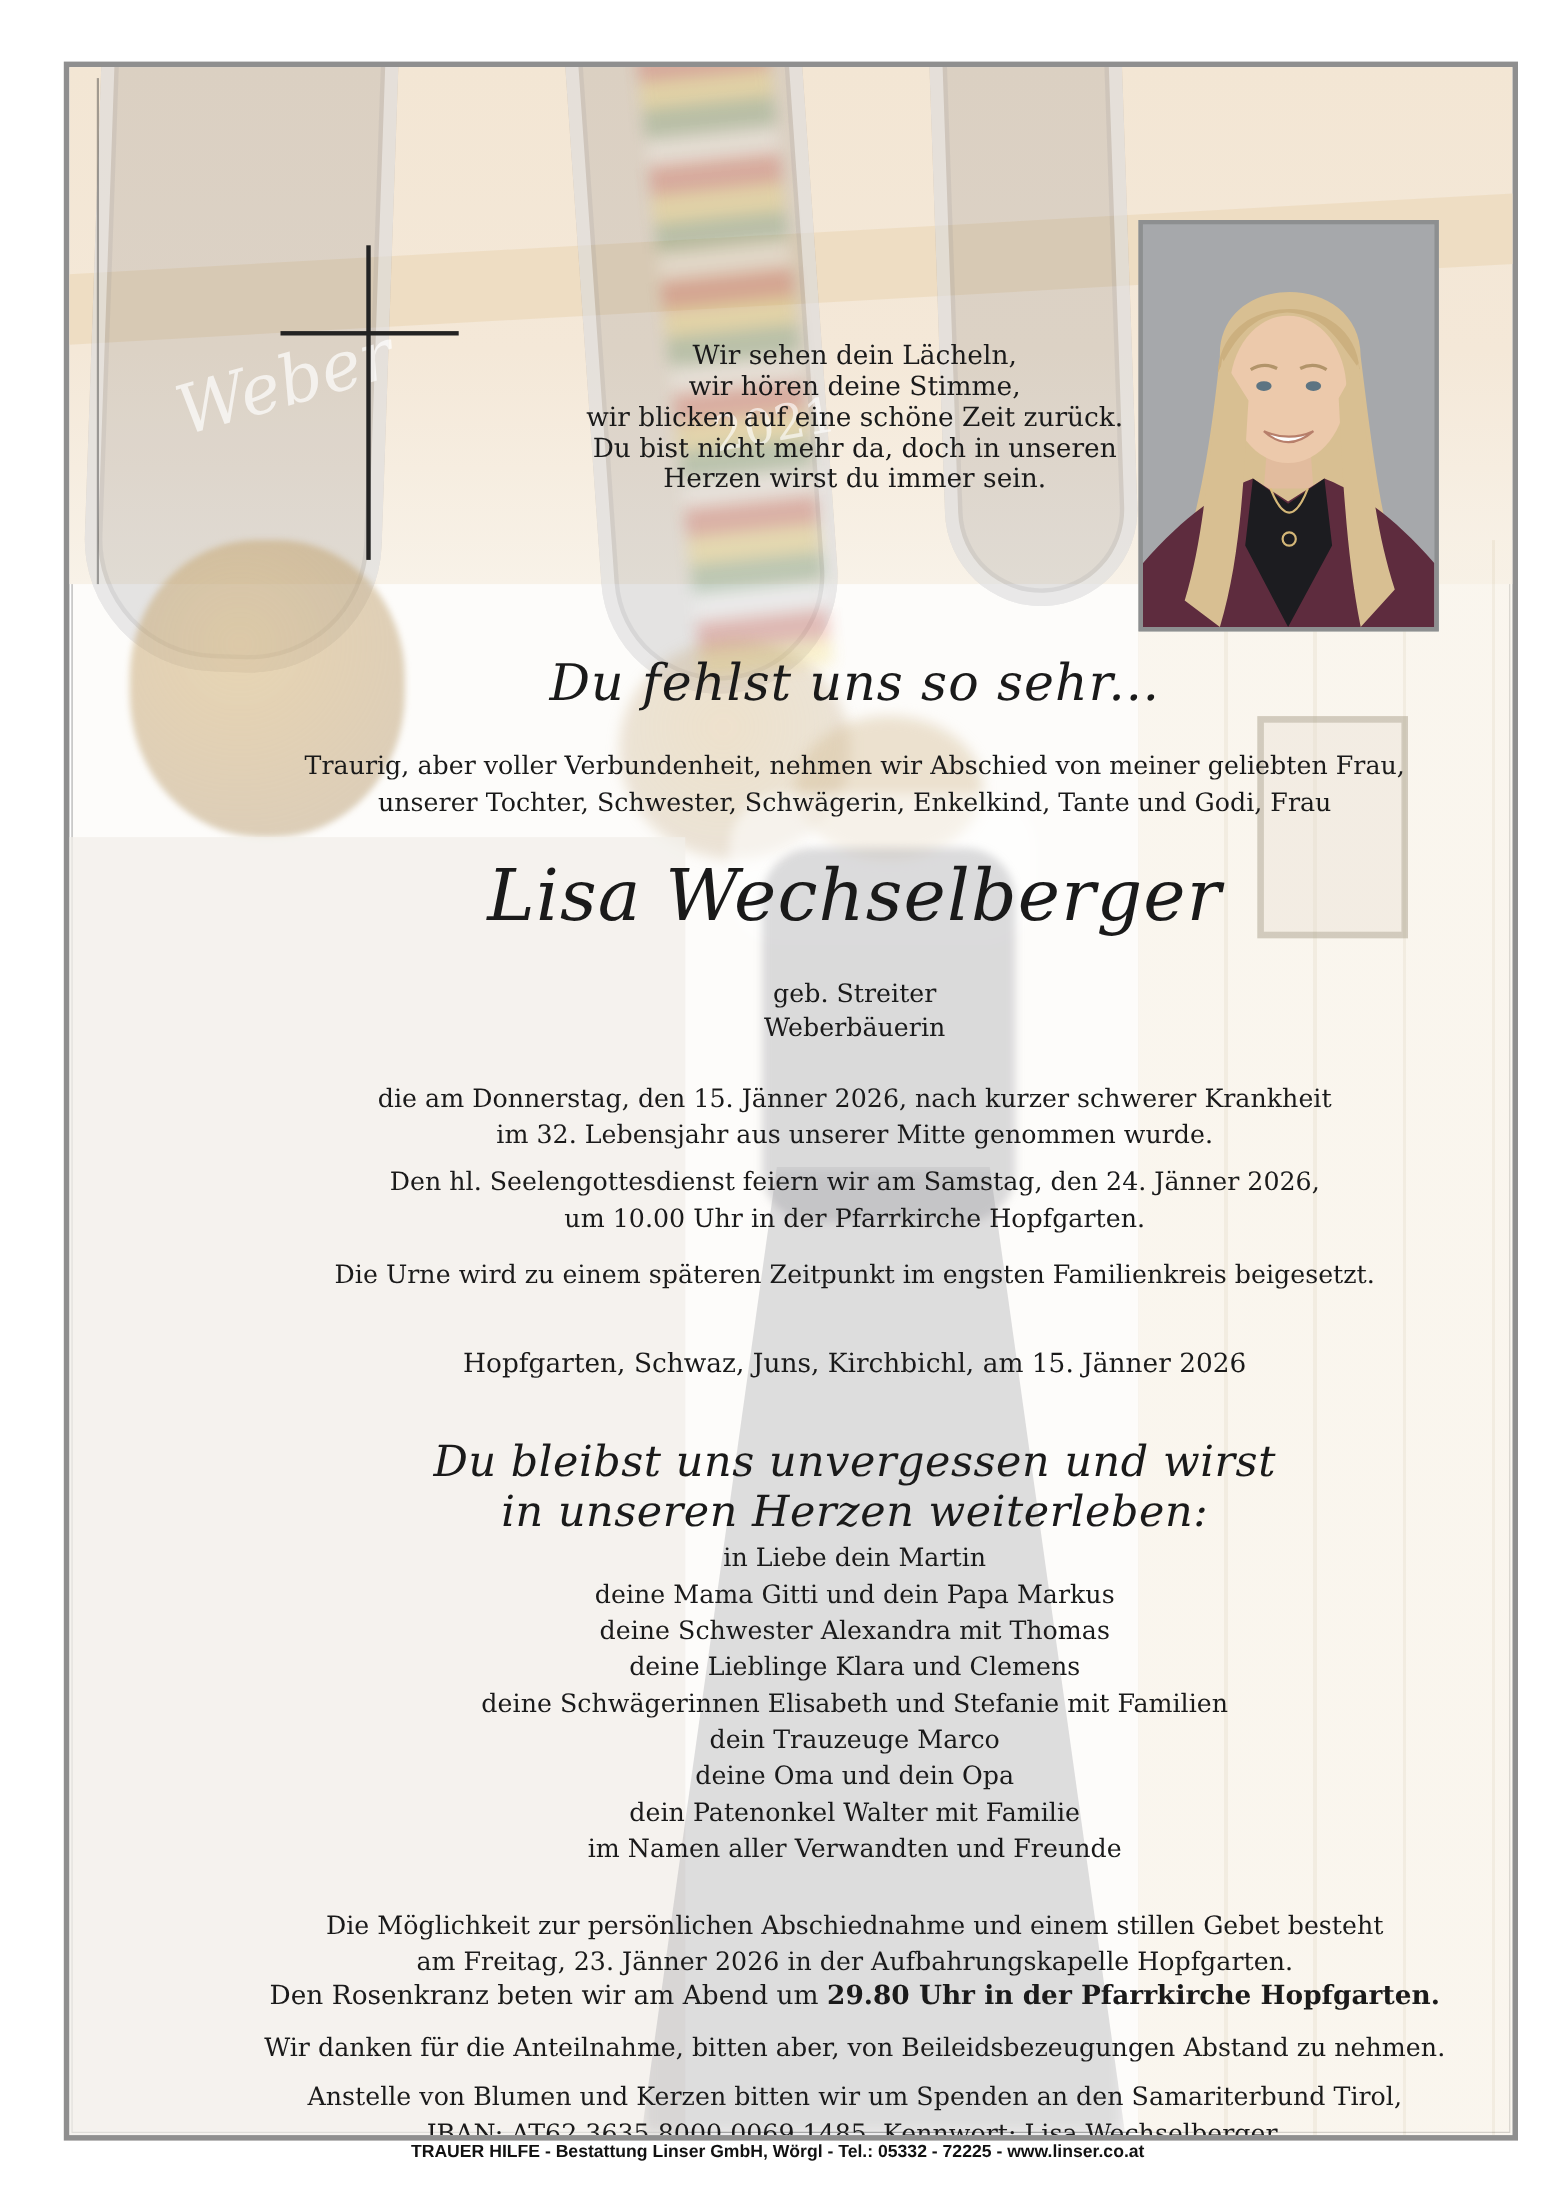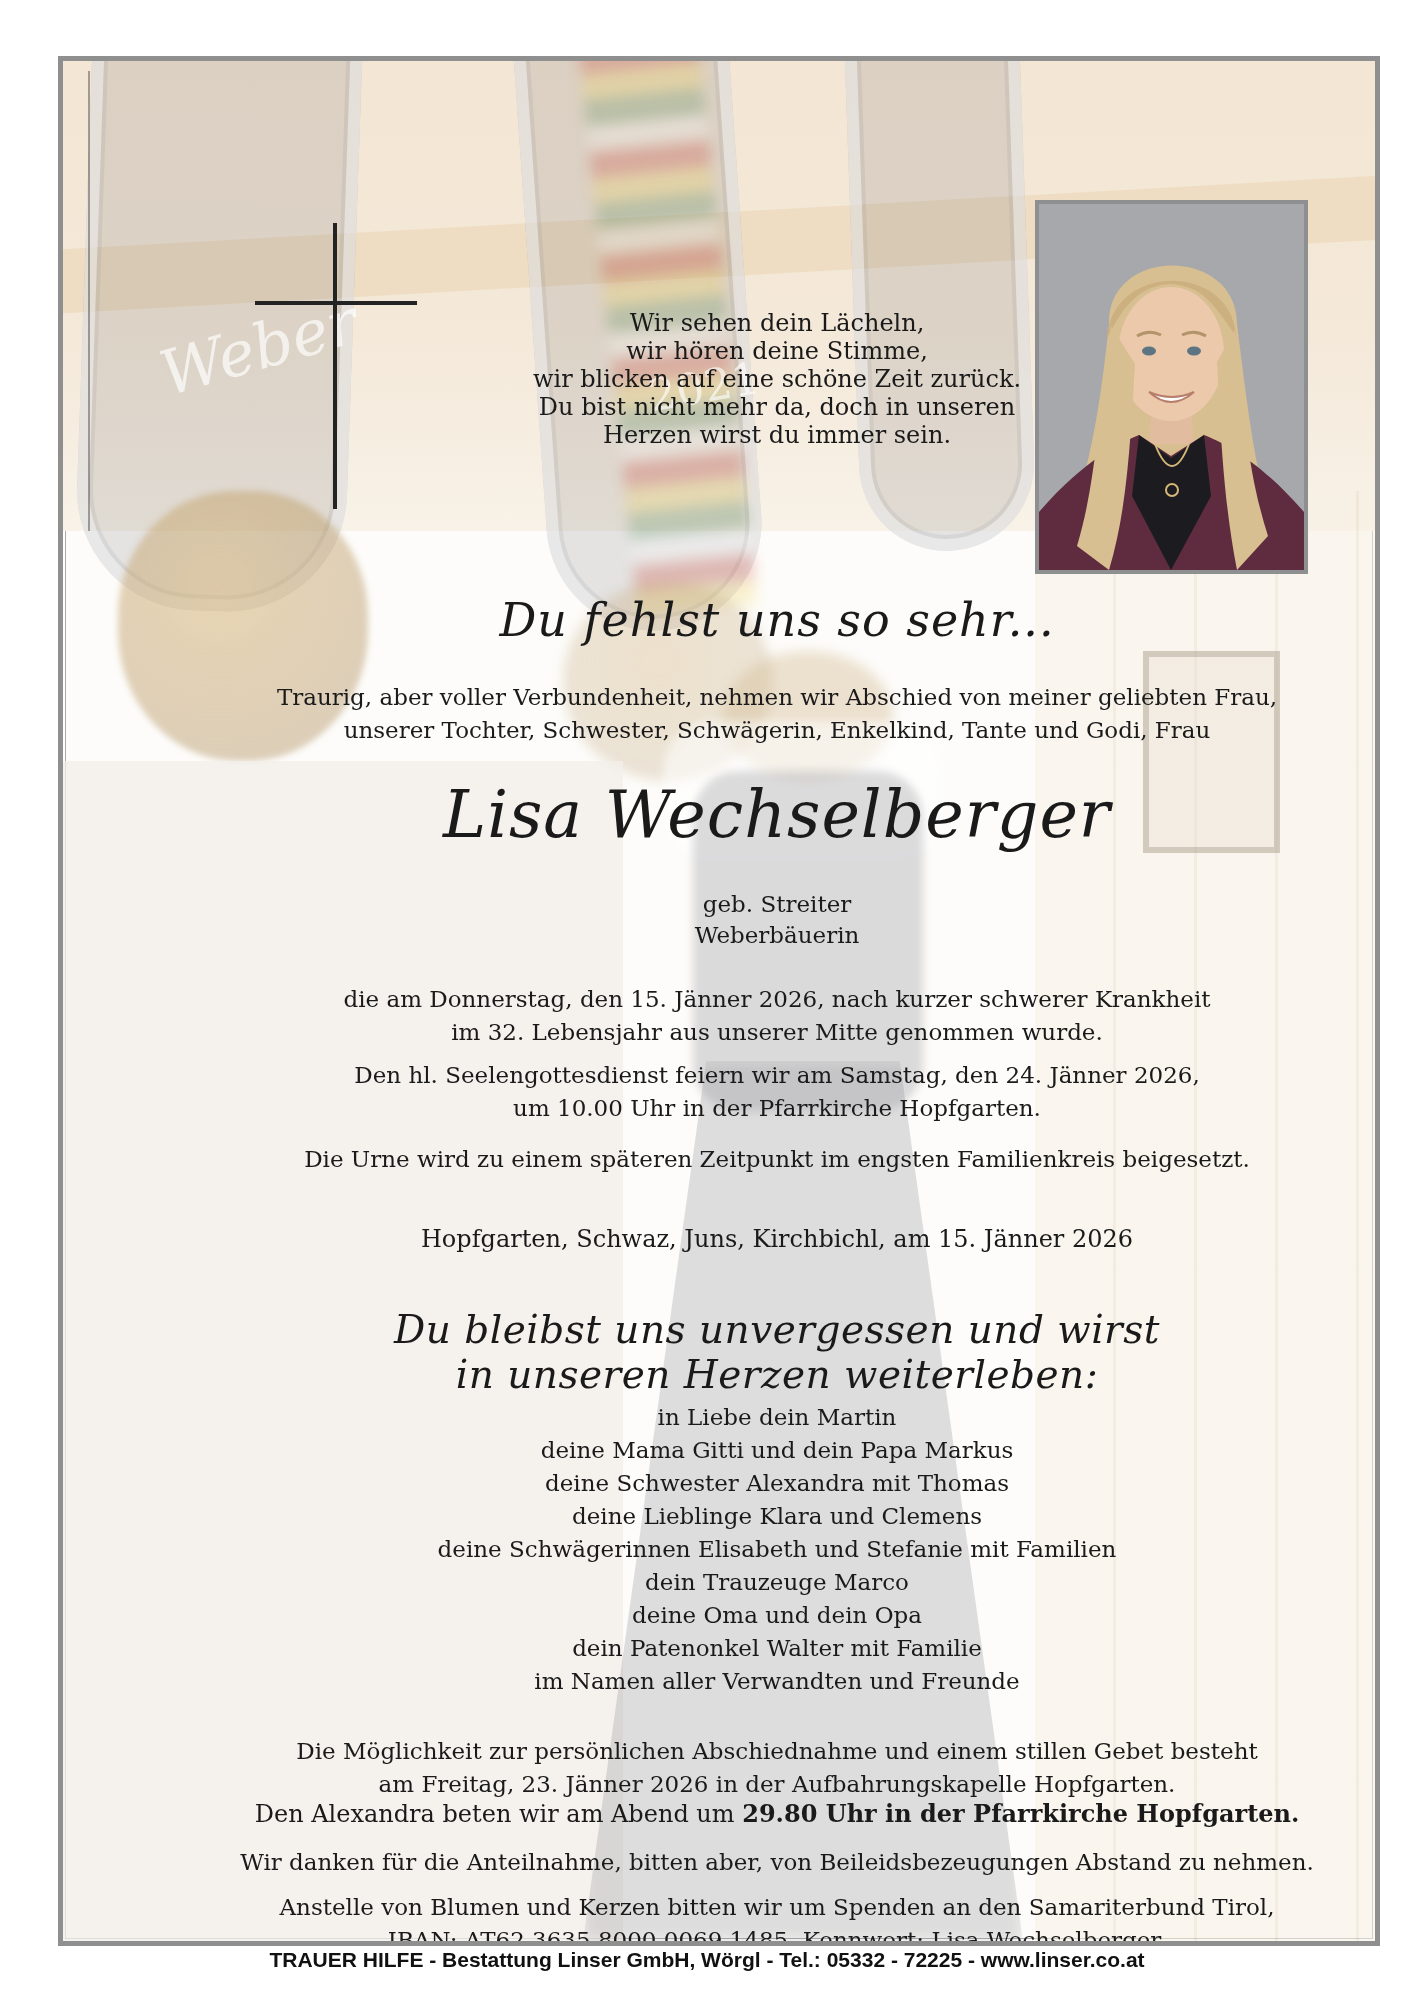--- a/index.html
+++ b/index.html
@@ -79,21 +79,21 @@
   .donation{top:1830px;font-size:23px;line-height:33px;}
   
   .cross-v{position:absolute;left:270px;top:162px;width:4px;height:286px;background:#232323;}
   .cross-h{position:absolute;left:192px;top:240px;width:162px;height:4px;background:#232323;}
   
   .portrait{position:absolute;left:972px;top:139px;width:273px;height:374px;
     border:4px solid #8d8f90;background:#a6a8ab;box-sizing:border-box;}
   .portrait svg{display:block;width:100%;height:100%;}
   
   .footer{position:absolute;left:0;top:1948px;width:1414px;text-align:center;
-    font-family:"Liberation Sans", sans-serif;font-weight:bold;font-size:21px;color:#111;}
+    font-family:"Liberation Sans", sans-serif;font-weight:bold;font-size:16px;color:#111;}
 </style>
 </head>
 <body>
 
 <div class="frame">
 
   <div class="bg">
     <div class="bg-topwood"></div>
     <div class="bg-rail"></div>
     <div class="bg-strap bg-strap1"></div>
@@ -191,21 +191,21 @@
     <div>deine Oma und dein Opa</div>
     <div>dein Patenonkel Walter mit Familie</div>
     <div>im Namen aller Verwandten und Freunde</div>
   </div>
 
   <div class="blk viewing">
     <div>Die Möglichkeit zur persönlichen Abschiednahme und einem stillen Gebet besteht</div>
     <div>am Freitag, 23. Jänner 2026 in der Aufbahrungskapelle Hopfgarten.</div>
   </div>
 
-  <div class="blk rosary"><span>Den Alexandra beten wir am Abend um </span><b>29.80 Uhr in der Pfarrkirche Hopfgarten.</b></div>
+  <div class="blk rosary"><span>Den Rosenkranz beten wir am Abend um </span><b>29.80 Uhr in der Pfarrkirche Hopfgarten.</b></div>
 
   <div class="blk thanks">Wir danken für die Anteilnahme, bitten aber, von Beileidsbezeugungen Abstand zu nehmen.</div>
 
   <div class="blk donation">
     <div>Anstelle von Blumen und Kerzen bitten wir um Spenden an den Samariterbund Tirol,</div>
     <div>IBAN: AT62 3635 8000 0069 1485, Kennwort: Lisa Wechselberger.</div>
   </div>
 
 </div>
 

